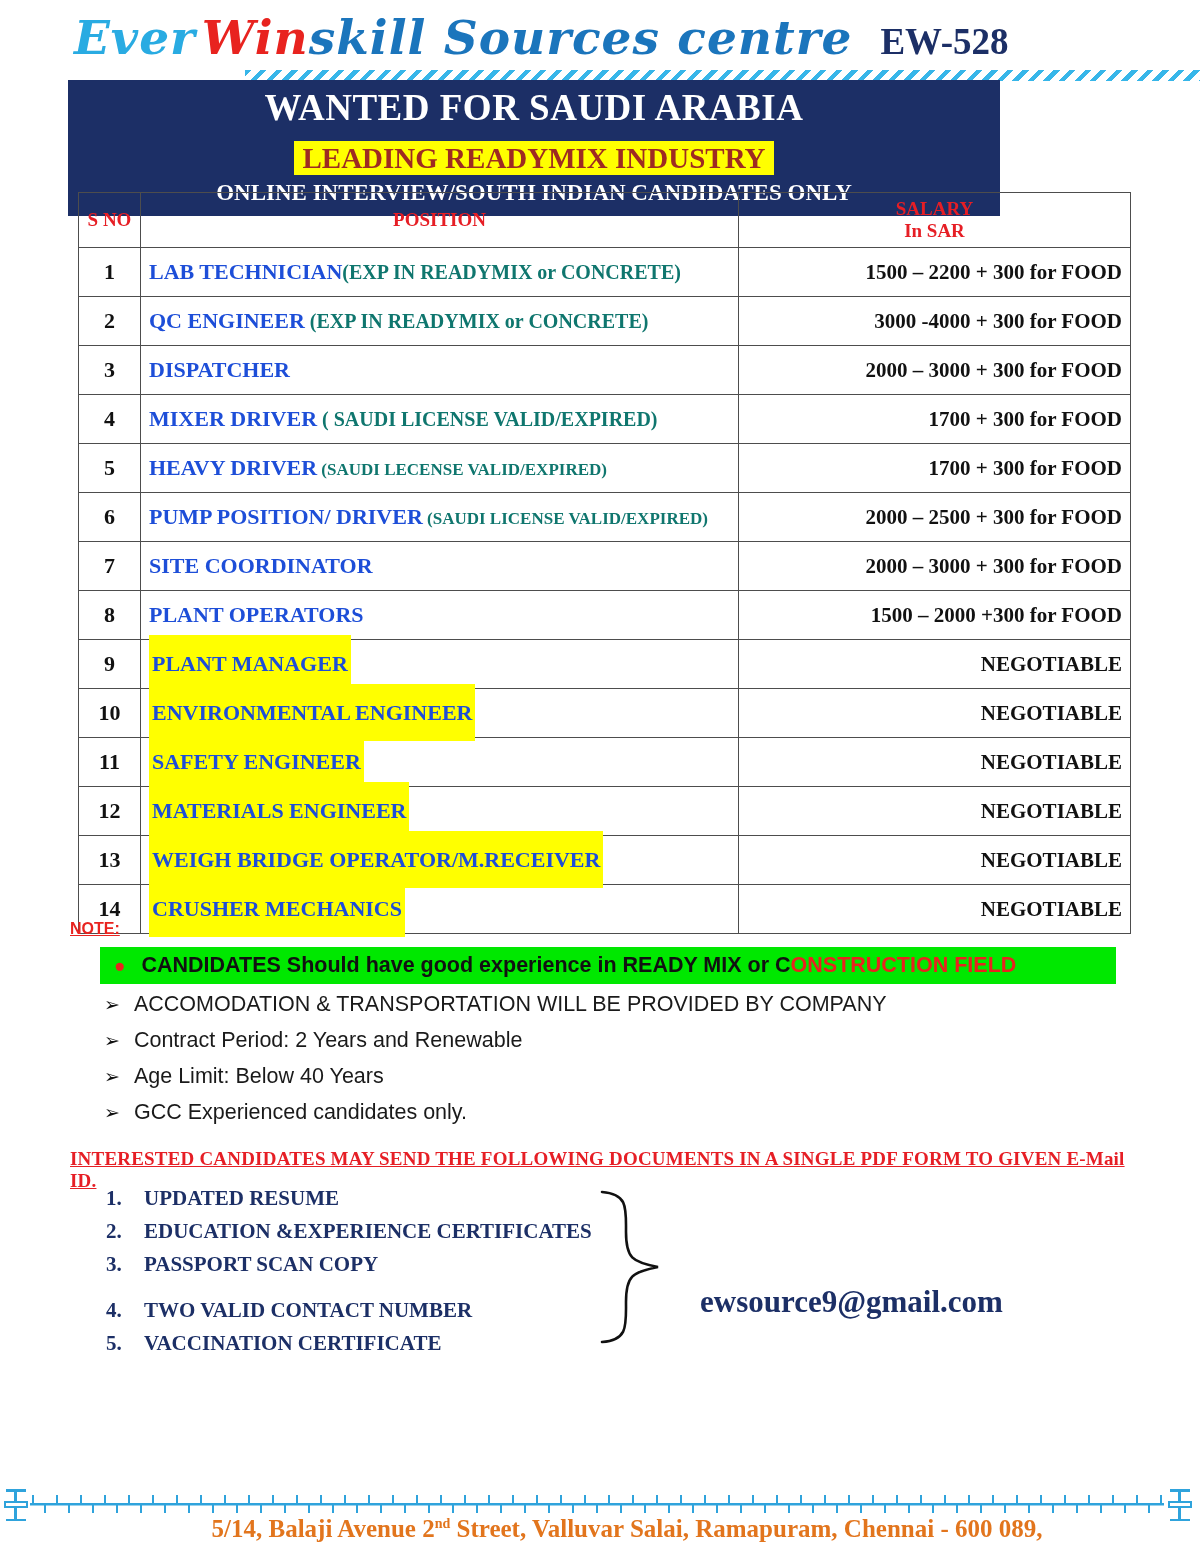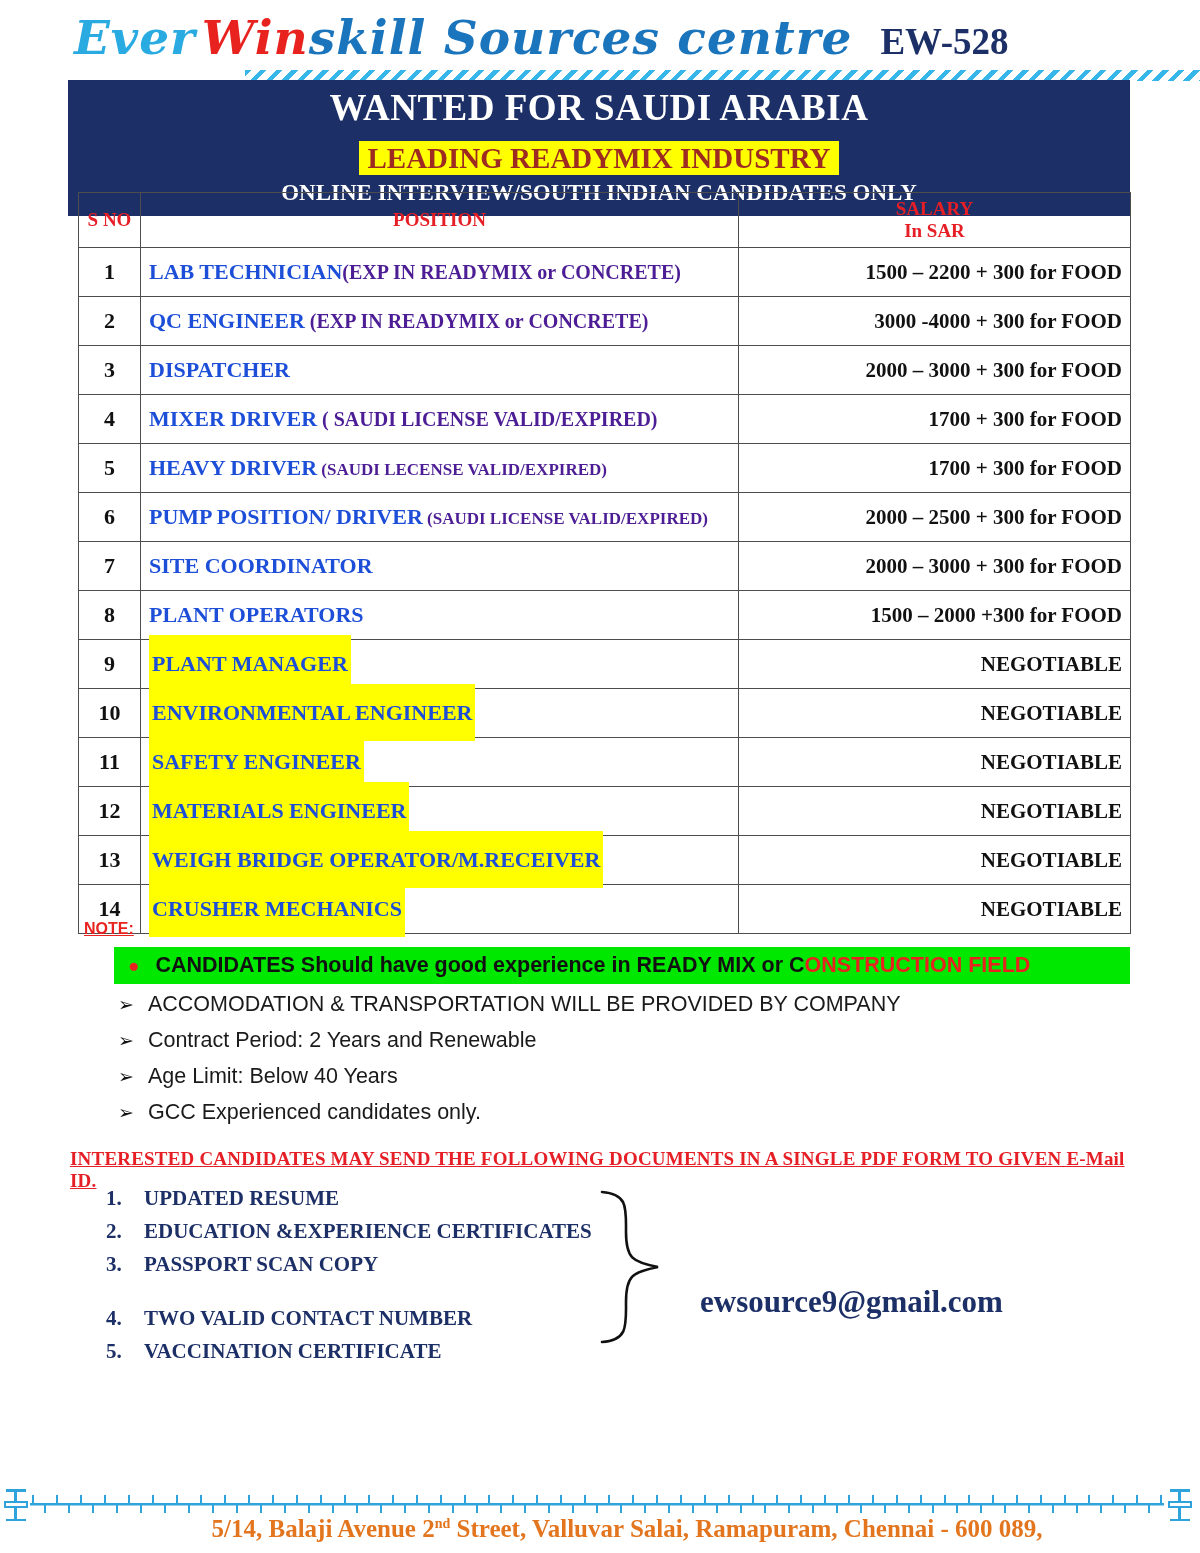--- a/index.html
+++ b/index.html
@@ -13,64 +13,64 @@
   .logo-ever{color:#29abe2;}
   .logo-win{color:#e8231f;margin-left:6px;}
   .logo-rest{color:#1b75bc;}
   .logo-code{font-family:"Liberation Serif", serif;font-weight:bold;font-size:37px;color:#1c2f66;margin-left:28px;}
   .stripes{
     position:absolute;top:70px;left:245px;width:955px;height:11px;
     background:repeating-linear-gradient(135deg,#37b6e9 0 4.5px,transparent 4.5px 11px);
   }
   
   .banner{
-    position:absolute;top:80px;left:68px;width:1062px;background:#1c2f66;
+    position:absolute;top:80px;left:68px;width:932px;background:#1c2f66;
     text-align:center;padding:7px 0 10px 0;
   }
   .banner-line1{color:#ffffff;font-weight:bold;font-size:37px;letter-spacing:.5px;line-height:42px;}
   .banner-line2{display:inline-block;background:#ffff00;color:#9e2b22;font-weight:bold;font-size:29px;line-height:32px;padding:1px 8px;margin-top:12px;}
   .banner-line3{color:#ffffff;font-weight:bold;font-size:23px;line-height:27px;margin-top:4px;}
   
   table.jobs{
     position:absolute;top:192px;left:78px;width:1052px;border-collapse:collapse;
     table-layout:fixed;
   }
   table.jobs col.c-sno{width:62px;}
   table.jobs col.c-pos{width:598px;}
   table.jobs col.c-sal{width:392px;}
   table.jobs th, table.jobs td{border:1.6px solid #4d4d4d;padding:5px 8px;vertical-align:middle;}
   table.jobs th{color:#e61e25;font-size:19px;font-weight:bold;text-align:center;line-height:22px;height:44px;}
   td.sno{text-align:center;font-weight:bold;font-size:22px;color:#111;}
   td.pos{text-align:left;padding-left:12px;height:38px;}
   .pos-title{color:#1d4ed8;font-weight:bold;font-size:22px;}
   .pos-title.hl{background:#ffff00;padding:16px 3px;}
-  .pos-detail{color:#4c1d95;font-weight:bold;font-size:20px;}
+  .pos-detail{color:#0f766e;font-weight:bold;font-size:20px;}
   .pos-detail.small{font-size:17px;}
   td.salary{text-align:right;font-weight:bold;font-size:21px;color:#111;}
   
-  .note{position:absolute;top:920px;left:84px;width:1062px;font-family:"Liberation Sans", sans-serif;}
+  .note{position:absolute;top:920px;left:70px;width:1062px;font-family:"Liberation Sans", sans-serif;}
   .note-label{color:#e8231f;font-weight:bold;font-size:16px;text-decoration:underline;font-family:"Liberation Sans", sans-serif;}
   .hl-bullet{
     margin:9px 16px 0 30px;background:#00e800;padding:5px 10px 5px 14px;
     font-size:21.5px;font-weight:bold;color:#111;line-height:26px;
   }
   .hl-bullet .dot{color:#e8231f;margin-right:16px;font-size:19px;}
   .hl-bullet .red-part{color:#e8231f;}
   .arrow-bullets{margin:7px 0 0 34px;}
   .arrow-bullet{font-size:21.5px;color:#1a1a1a;line-height:26px;margin-bottom:9px;}
   .arrow-bullet .arrow{margin-right:14px;color:#111;font-size:19px;}
   
   .docs-heading{
     position:absolute;top:1148px;left:70px;width:1080px;
     color:#e61e25;font-weight:bold;font-size:19px;letter-spacing:.2px;
     text-decoration:underline;font-family:"Liberation Serif", serif;
   }
   .docs-list{position:absolute;top:1186px;left:106px;color:#1c2f66;font-weight:bold;font-size:21px;}
   .doc-item{line-height:24px;margin-bottom:9px;}
-  .doc-item:nth-child(4){margin-top:30px;}
+  .doc-item:nth-child(4){margin-top:22px;}
   .doc-num{display:inline-block;width:38px;}
   .brace{position:absolute;left:596px;top:1186px;}
   .email{position:absolute;left:700px;top:1284px;color:#1c2f66;font-weight:bold;font-size:31px;}
   
   .ruler{
     position:absolute;top:1495px;left:30px;right:36px;height:18px;
     background:
       repeating-linear-gradient(90deg,#2fa3dc 0 2px,transparent 2px 24px) 2px 0 / 100% 9px no-repeat,
       repeating-linear-gradient(90deg,#2fa3dc 0 2px,transparent 2px 24px) 14px 9px / 100% 9px no-repeat,
       linear-gradient(#2fa3dc,#2fa3dc) 0 8px / 100% 2.5px no-repeat;

